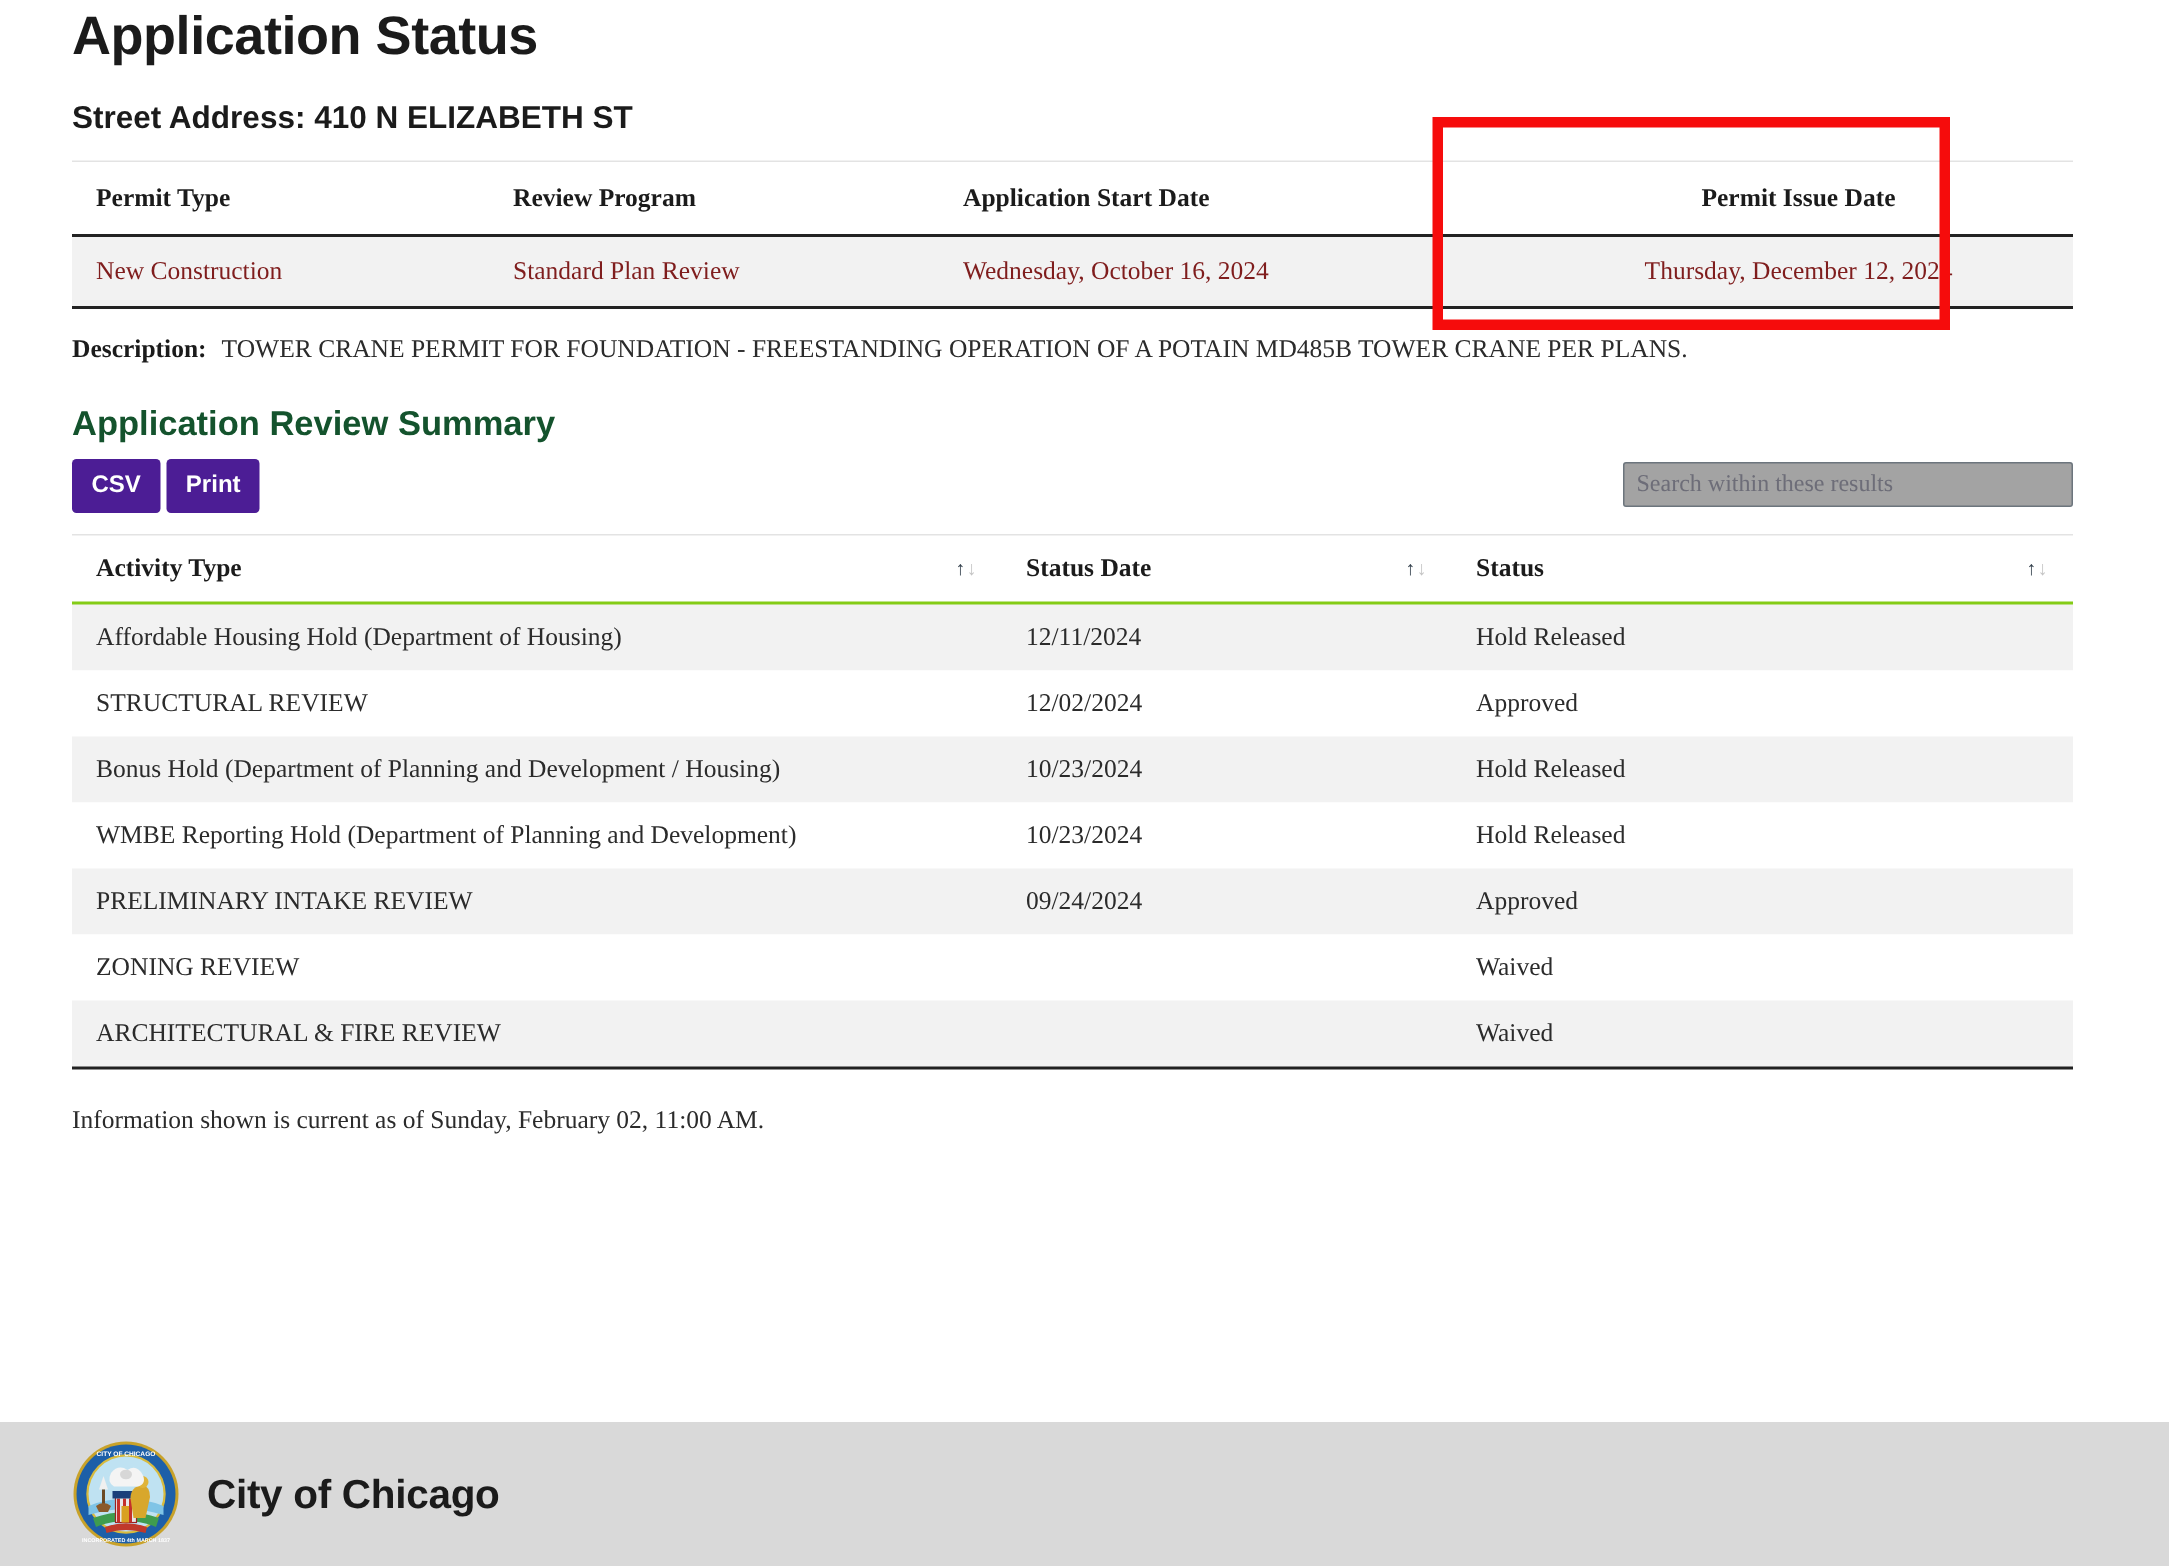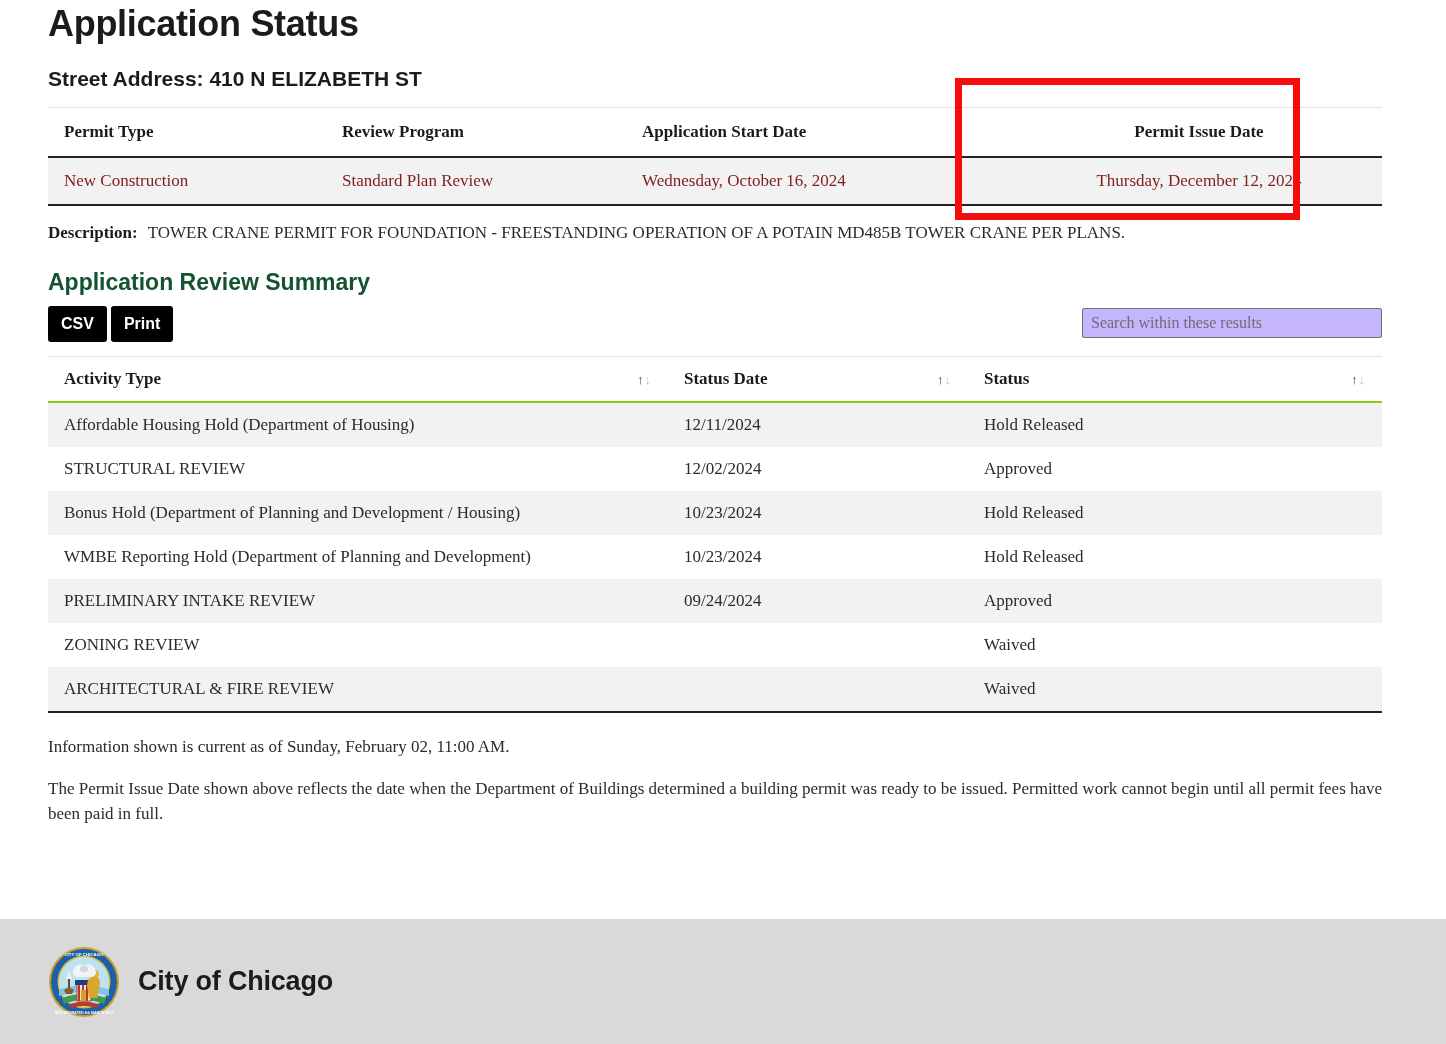--- a/index.html
+++ b/index.html
@@ -106,37 +106,37 @@
     justify-content: space-between;
     margin-top: 10px;
     width: 1334px;
   }
   .btn-group { display: flex; gap: 4px; }
   .btn {
     font-family: "Liberation Sans", "DejaVu Sans", sans-serif;
     font-size: 16px;
     font-weight: 700;
     color: #ffffff;
-    background: #000000;
+    background: #4c1d95;
     border: none;
     border-radius: 3px;
     padding: 8px 13px;
     cursor: pointer;
     line-height: 1.2;
   }
   .search-wrap { padding-top: 2px; }
   input.search-input {
     width: 300px;
     font-family: "Liberation Serif", "DejaVu Serif", serif;
     font-size: 16px;
     color: #2b2b2b;
     padding: 5px 8px;
     border: 1px solid #6c757d;
     border-radius: 2px;
-    background: #c4b5fd;
+    background: #a3a3a3;
     outline: none;
   }
   input.search-input::placeholder { color: #6d6d78; opacity: 1; }
 
   
   table.review-table {
     width: 1334px;
     border-collapse: collapse;
     margin-top: 14px;
     table-layout: fixed;
@@ -200,21 +200,21 @@
     pointer-events: none;
     z-index: 50;
   }
 
   
   .site-footer {
     position: absolute;
     left: 0;
     bottom: 0;
     width: 1446px;
-    height: 125px;
+    height: 96px;
     background: #d9d9d9;
     display: flex;
     align-items: center;
     padding-left: 48px;
   }
   .footer-brand {
     display: flex;
     align-items: center;
     gap: 18px;
   }
@@ -322,21 +322,20 @@
           </tr>
           <tr>
             <td class="col-activity">ARCHITECTURAL &amp; FIRE REVIEW</td>
             <td class="col-statusdate"></td>
             <td class="col-status">Waived</td>
           </tr>
         </tbody>
     </table>
 
     <p class="note">Information shown is current as of Sunday, February 02, 11:00 AM.</p>
-    <p class="note second">The Permit Issue Date shown above reflects the date when the Department of Buildings determined a building permit was ready to be issued. Permitted work cannot begin until all permit fees have been paid in full.</p>
 
   </div>
 
   <div class="annotation-box"></div>
 
   <div class="site-footer">
     <div class="footer-brand">
       <span>
         <svg class="seal" width="72" height="72" viewBox="0 0 72 72" aria-hidden="true">
           <circle cx="36" cy="36" r="35" fill="#c8a22a"></circle>

